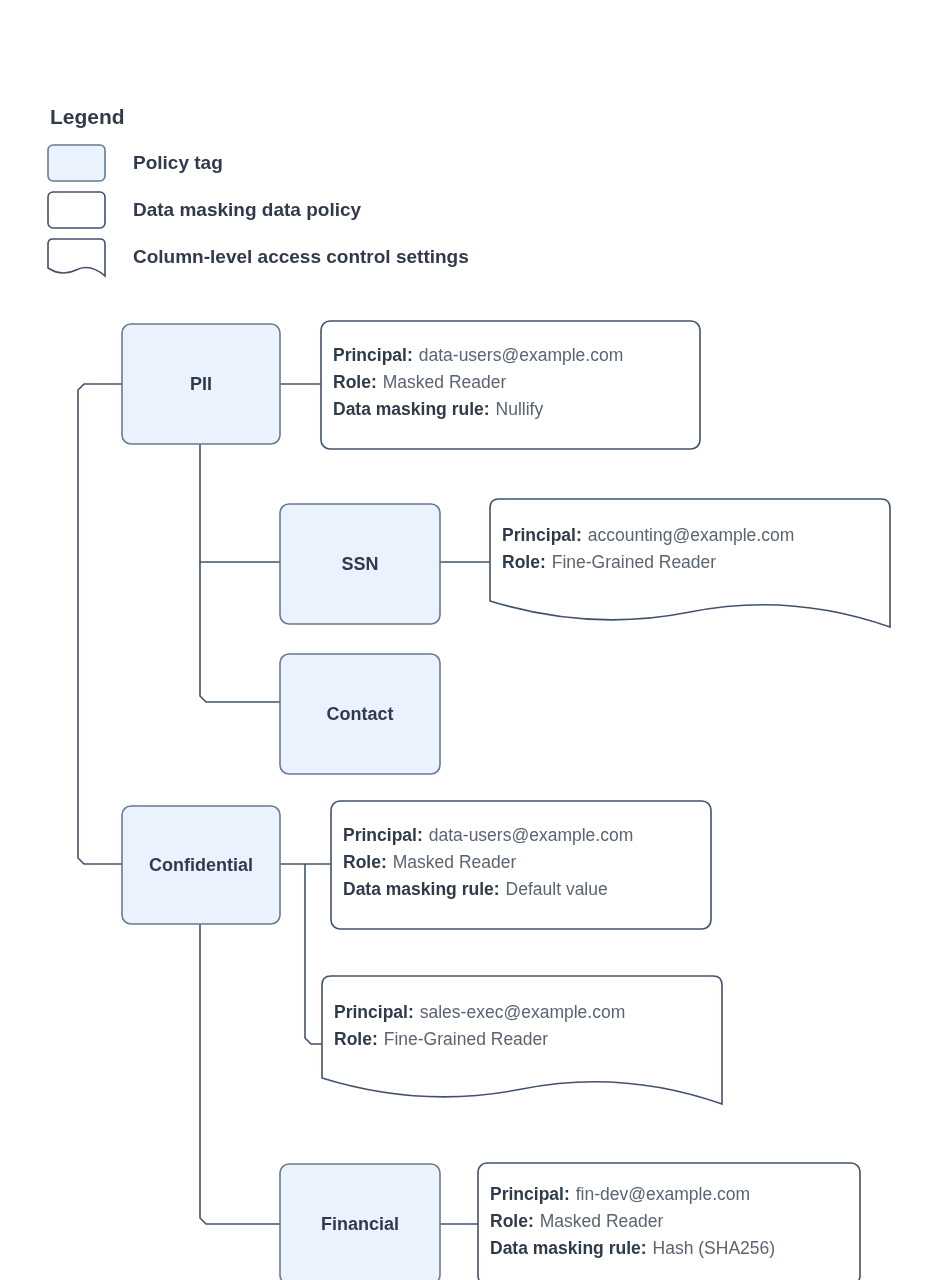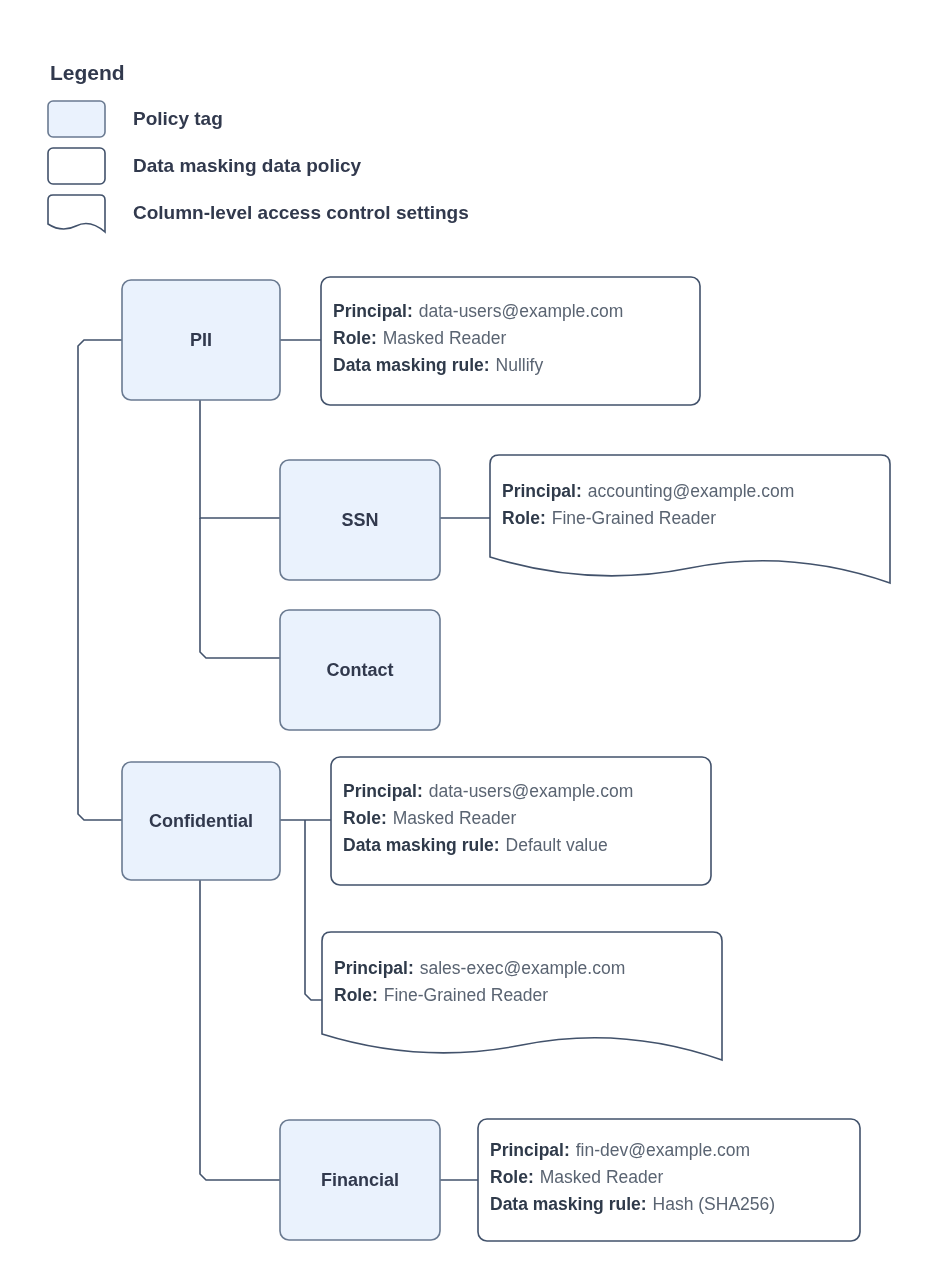--- a/index.html
+++ b/index.html
@@ -11,20 +11,21 @@
     width: 930px;
     height: 1280px;
     position: relative;
     font-family: "Liberation Sans", sans-serif;
     color: #31394d;
     overflow: hidden;
   }
   #diagram-root {
     position: absolute;
     inset: 0;
+    margin-top: 44px;
   }
   svg#diagram {
     display: block;
     width: 930px;
     height: 1280px;
   }
   .legend-title {
     font-size: 21px;
     font-weight: bold;
     fill: #31394d;

